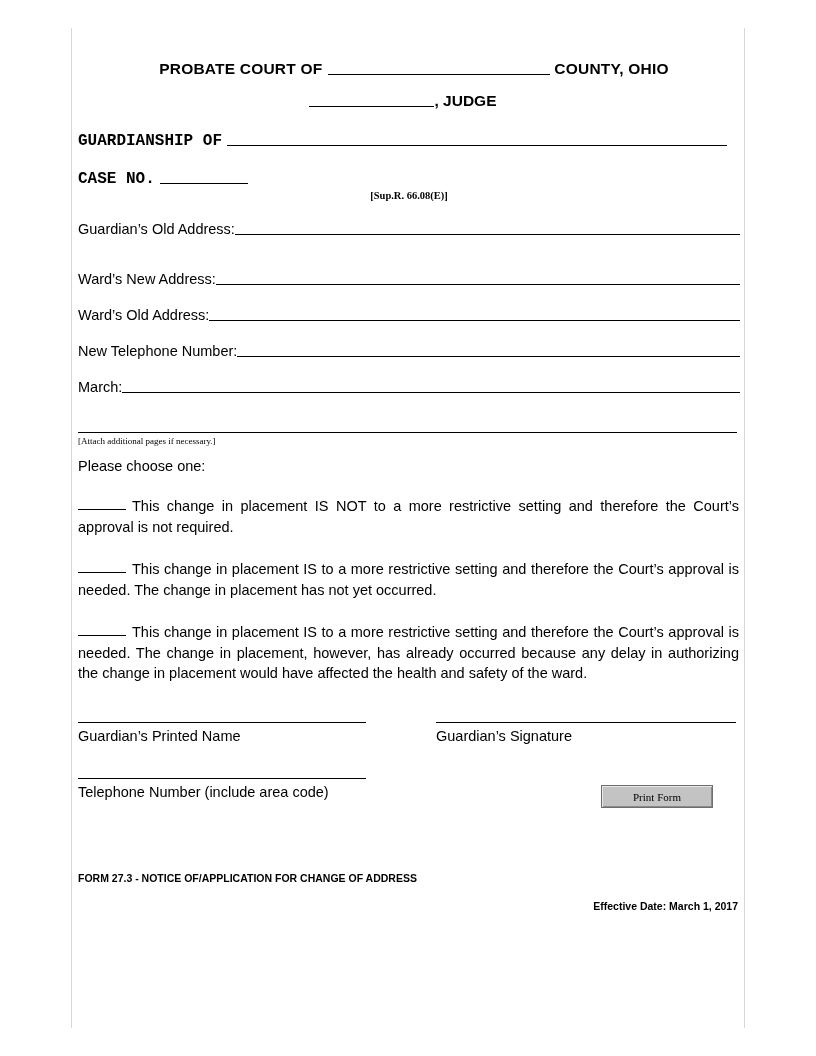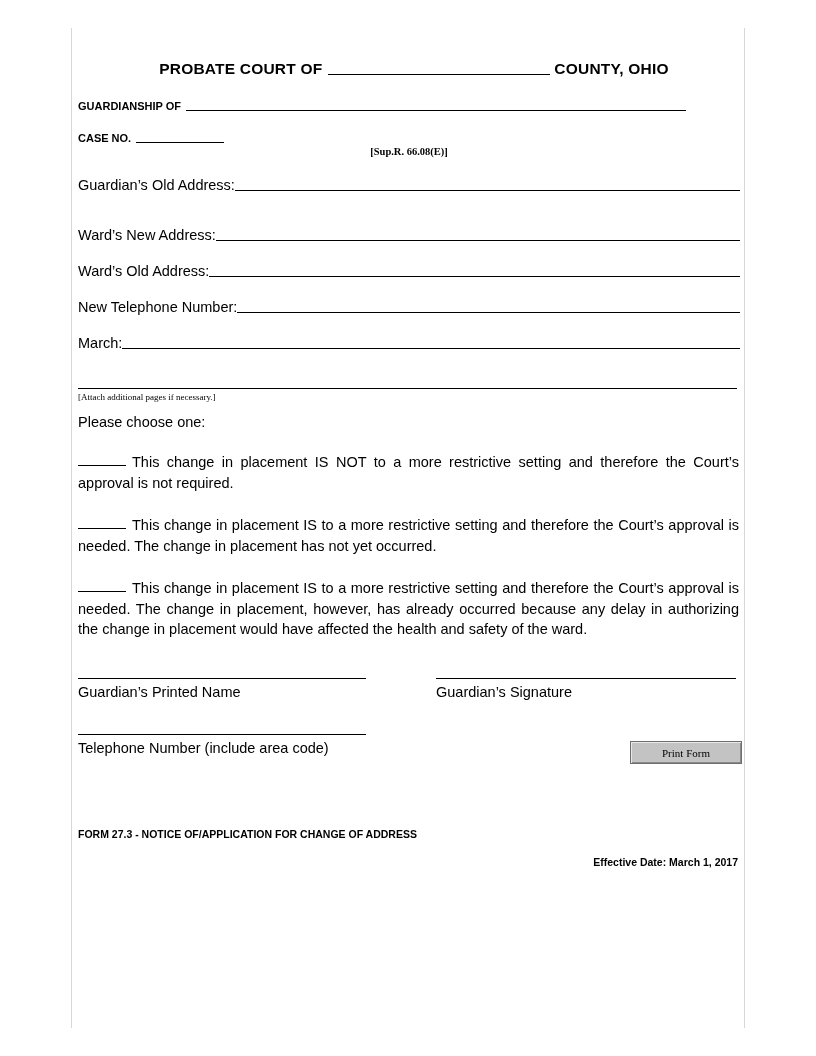--- a/index.html
+++ b/index.html
@@ -63,23 +63,24 @@
     margin-left: -12px;
   }
   .hdr-line2 .blank {
     display: inline-block;
     width: 125px;
     border-bottom: 1.6px solid #000;
     margin: 0 0 -1px 0;
   }
 
   .row-label {
-    font-size: 11px;
+    font-size: 16px;
     font-weight: bold;
     white-space: nowrap;
+    font-family: Liberation Mono, monospace;
   }
   .guardianship {
     margin-top: 22px;
   }
   .guardianship .blank {
     display: inline-block;
     width: 500px;
     border-bottom: 1.6px solid #000;
     margin-left: 5px;
     margin-bottom: -1px;
@@ -171,21 +172,21 @@
     border-bottom: 1.2px solid #000;
     height: 0;
   }
   .sig-label {
     position: absolute;
     font-size: 14.5px;
   }
 
   .printform {
     position: absolute;
-    left: 552px;
+    left: 523px;
     top: 63px;
     width: 110px;
     height: 21px;
     background: #c3c3c3;
     border: 1px solid #6e6e6e;
     box-shadow: inset 1px 1px 0 #e8e8e8, inset -1px -1px 0 #8a8a8a;
     font-size: 11px;
     font-family: "Liberation Serif", serif;
     display: flex;
     align-items: center;
@@ -212,20 +213,23 @@
 
 <div class="page">
   <div class="sheet"></div>
 
   <div class="content">
 
     <div class="hdr-line1">
       <span>PROBATE COURT OF</span><span class="blank"></span><span>COUNTY, OHIO</span>
     </div>
 
+    <div class="hdr-line2">
+      <span class="blank"></span><span>, JUDGE</span>
+    </div>
 
     <div class="row-label guardianship">
       <span>GUARDIANSHIP OF</span><span class="blank"></span>
     </div>
 
     <div class="row-label caseno">
       <span>CASE NO.</span><span class="blank"></span>
     </div>
 
     <div class="subtitle">[Sup.R. 66.08(E)]</div>

